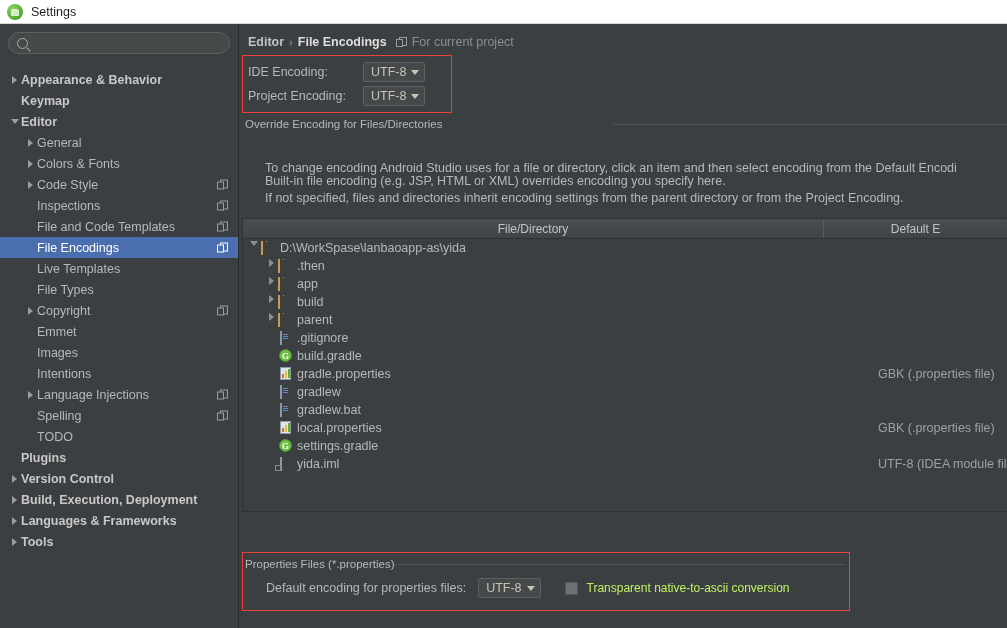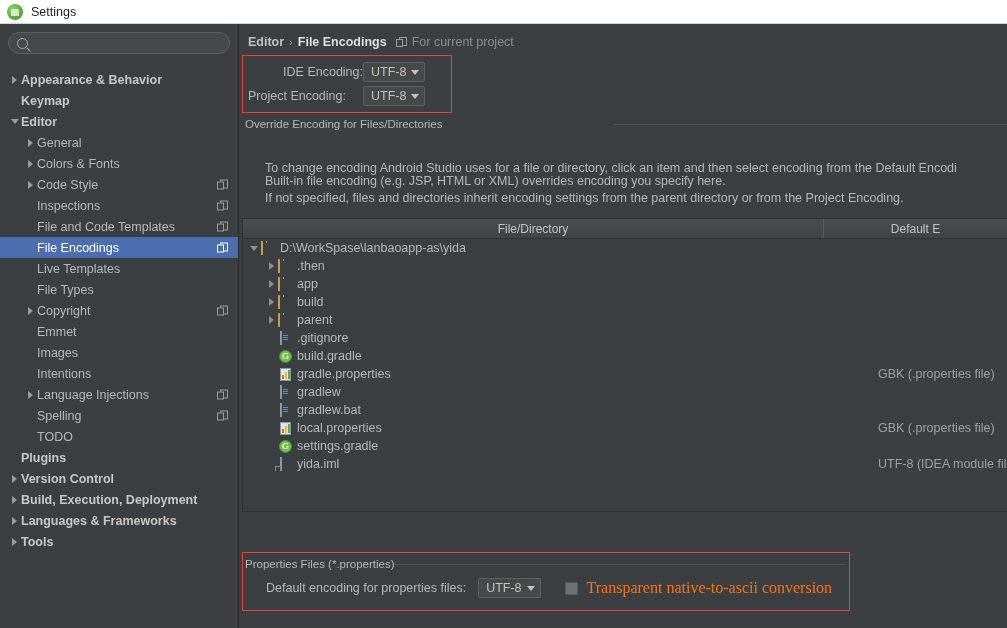--- a/index.html
+++ b/index.html
@@ -208,21 +208,21 @@
   }
   #annot-top { left: 3px; top: 31px; width: 210px; height: 58px; }
   #annot-bottom { left: 3px; top: 528px; width: 608px; height: 59px; }
 
   .enc-row {
     position: absolute;
     display: flex;
     align-items: center;
     height: 22px;
   }
-  #ide-row { left: 9px; top: 37px; text-align: right; }
+  #ide-row { left: 9px; top: 37px; }
   #proj-row { left: 9px; top: 61px; }
   .enc-label { width: 115px; font-size: 12.5px; color: #b6b9bb; }
   .combo {
     height: 20px;
     min-width: 58px;
     border: 1px solid #5e6163;
     border-radius: 2px;
     background: #45494a;
     display: inline-flex;
     align-items: center;
@@ -293,21 +293,21 @@
   #th-file { width: 581px; flex: 0 0 581px; border-right: 1px solid #5a5d5f; }
   #th-def { flex: 1 1 auto; justify-content: center; }
   #table-body { position: relative; }
   .frow {
     height: 18px;
     display: flex;
     align-items: center;
     white-space: nowrap;
     position: relative;
   }
-  .fname { display: flex; align-items: center; width: 581px; flex: 0 0 581px; overflow: hidden; }
+  .fname { display: flex; align-items: flex-start; width: 581px; flex: 0 0 581px; overflow: hidden; }
   .fenc { font-size: 12.5px; color: #9ea1a3; padding-left: 33px; }
   .fi-arrow { width: 14px; flex: 0 0 14px; display: flex; align-items: center; justify-content: center; }
   .fi-arrow i { display: block; width: 0; height: 0; }
   .fi-arrow.right i { border-left: 5px solid #8d9092; border-top: 4px solid transparent; border-bottom: 4px solid transparent; }
   .fi-arrow.down i { border-top: 5px solid #8d9092; border-left: 4px solid transparent; border-right: 4px solid transparent; }
   .flabel { font-size: 12.5px; color: #b6b9bb; margin-left: 5px; }
   .ind0 { padding-left: 4px; }
   .ind1 { padding-left: 21px; }
 
   
@@ -408,21 +408,21 @@
   #props-label { font-size: 12.5px; color: #b6b9bb; margin-right: 12px; }
   .checkbox {
     width: 13px; height: 13px;
     background: #6d7173;
     border: 1px solid #55585a;
     box-sizing: border-box;
     border-radius: 1px;
     margin-left: 24px;
     margin-right: 9px;
   }
-  #cb-label { font-size: 16px; color: #f97316; font-family: Liberation Serif, serif; }
+  #cb-label { font-size: 12px; color: #bef264; }
 </style>
 </head>
 <body>
 
 <div id="titlebar">
   <div id="as-icon"></div>
   <div id="title-text">Settings</div>
 </div>
 
 <div id="content">

